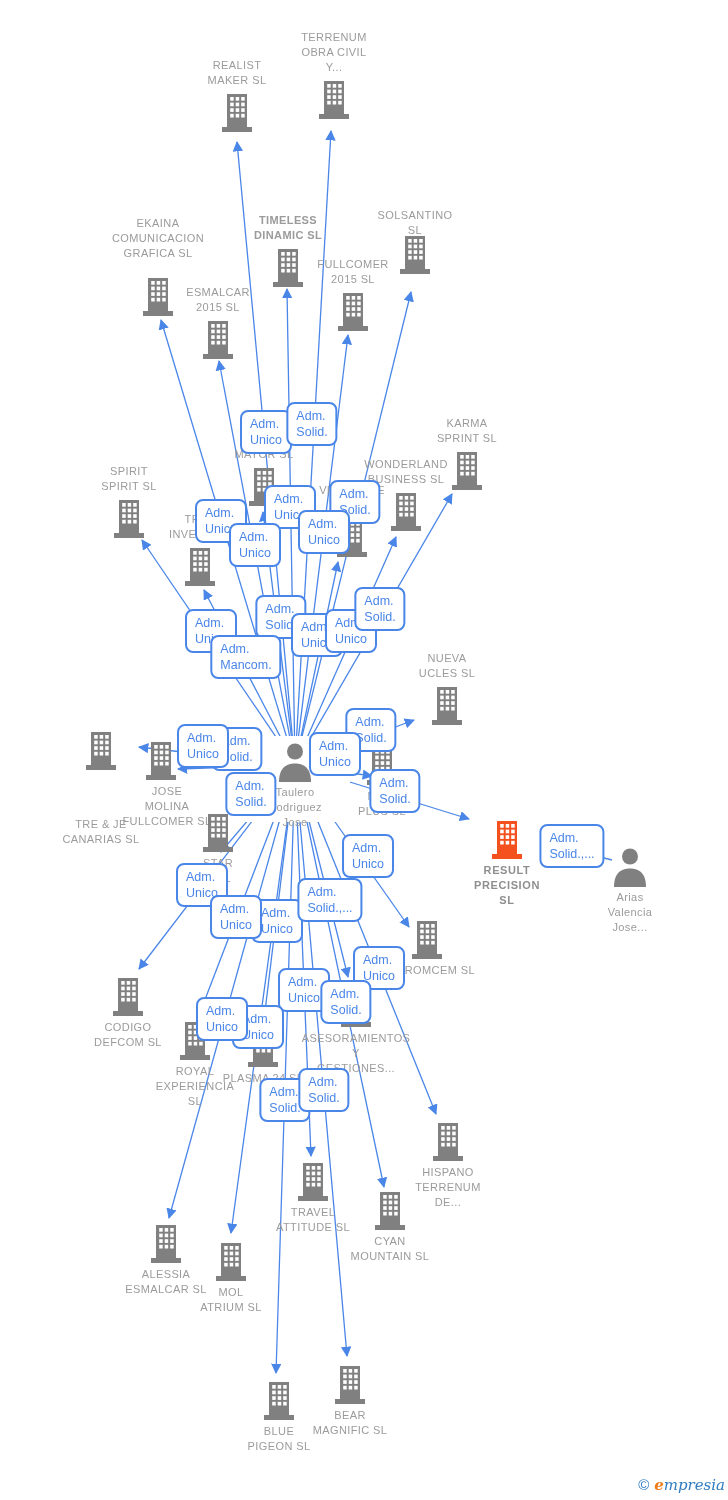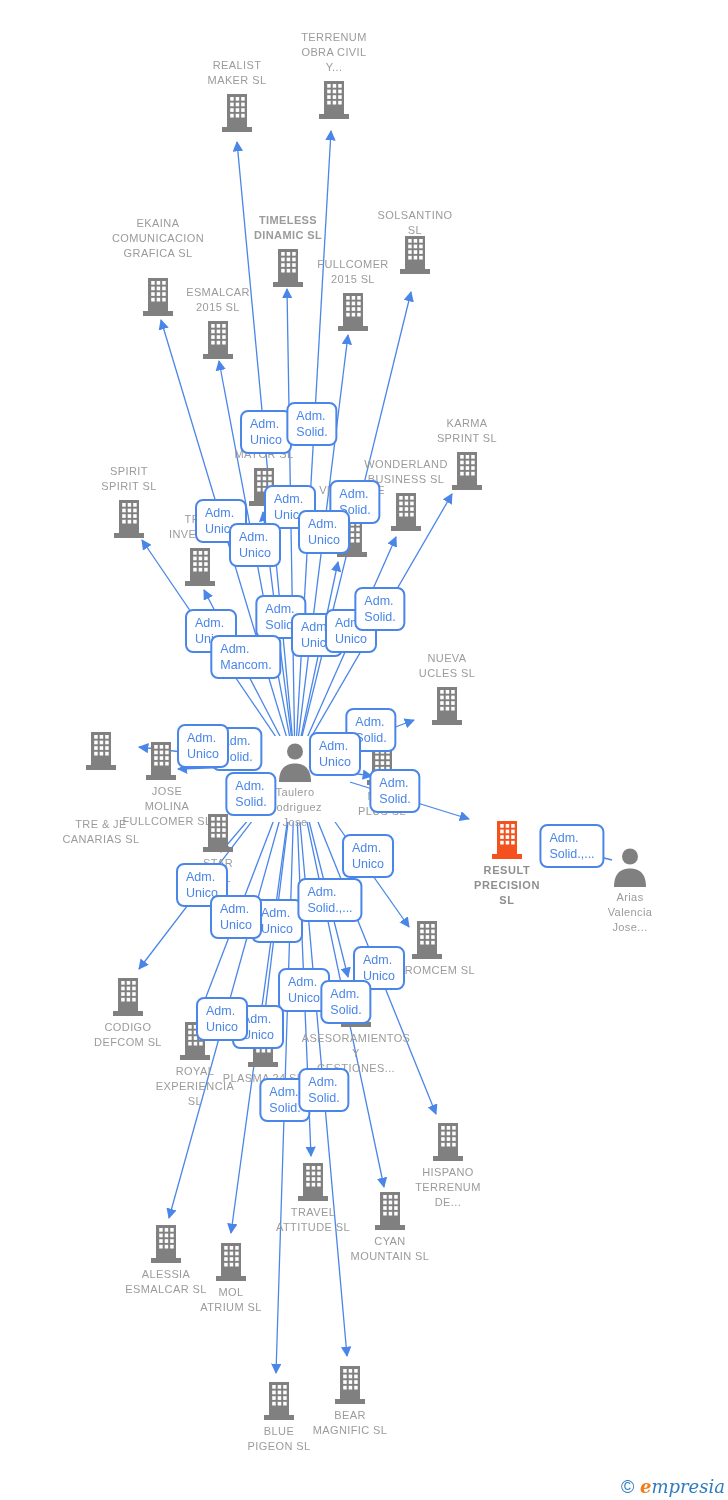--- a/index.html
+++ b/index.html
@@ -8,21 +8,21 @@
   #edges{position:absolute;left:0;top:0;}
   .node{position:absolute;left:0;top:0;}
   .node-icon{position:absolute;}
   .node-label{position:absolute;text-align:center;font-size:11px;line-height:15px;
     letter-spacing:.4px;color:#9b9b9b;transform:translateX(-50%);white-space:nowrap;}
   .node-label.bold{font-weight:bold;color:#8f8f8f;letter-spacing:.6px;}
   .hub-mask{position:absolute;background:#fff;}
   .edge-box{position:absolute;transform:translate(-50%,-50%);background:#fff;
     border:2px solid #4a86e8;border-radius:8px;color:#4a86e8;font-size:12.5px;
     line-height:16px;padding:4px 8px;white-space:nowrap;text-align:left;}
-  #watermark{position:absolute;right:3px;top:1476px;font-size:18px;
+  #watermark{position:absolute;right:3px;top:1476px;font-size:15px;
     font-family:"DejaVu Serif",serif;font-style:italic;}
   #watermark .c{color:#2f7bbf;font-style:normal;font-family:"Liberation Sans",sans-serif;}
   #watermark .e{color:#f07d1a;font-weight:bold;}
   #watermark .rest{color:#2f7bbf;}
 </style>
 </head>
 <body>
 
 <div id="scene">
     <svg width="728" height="1500" id="edges">

